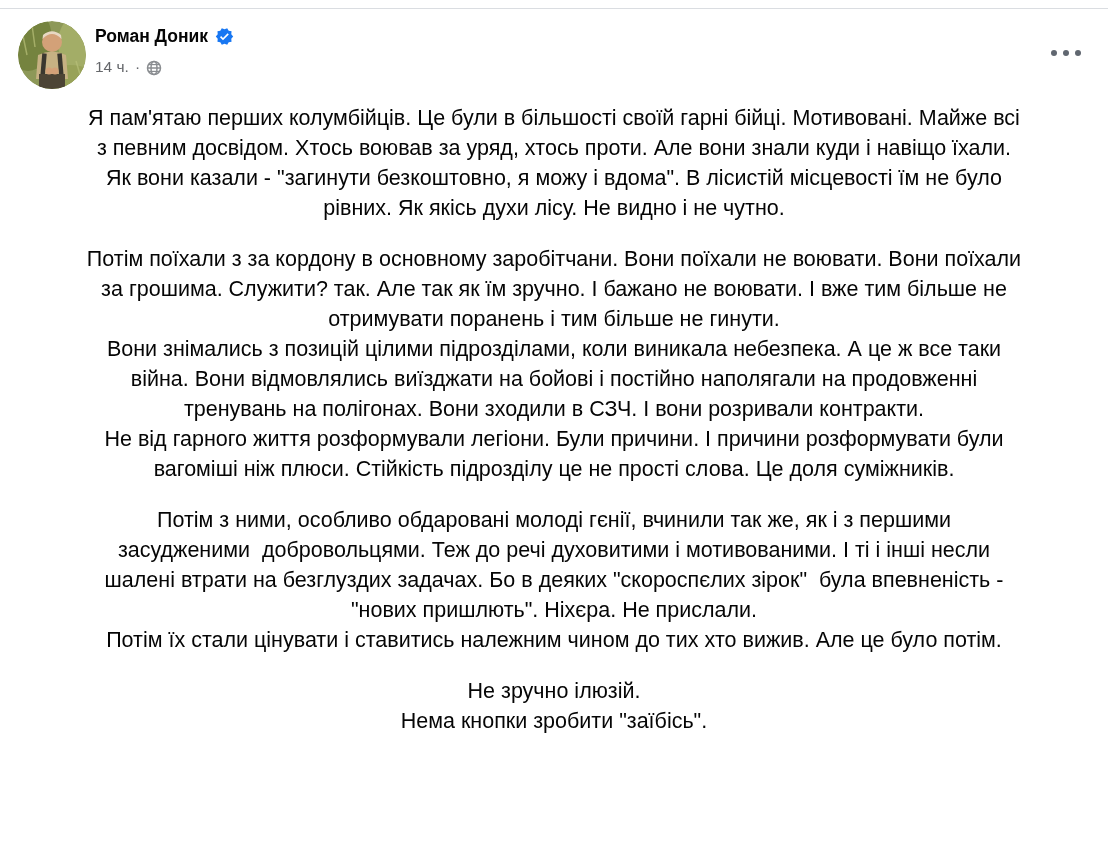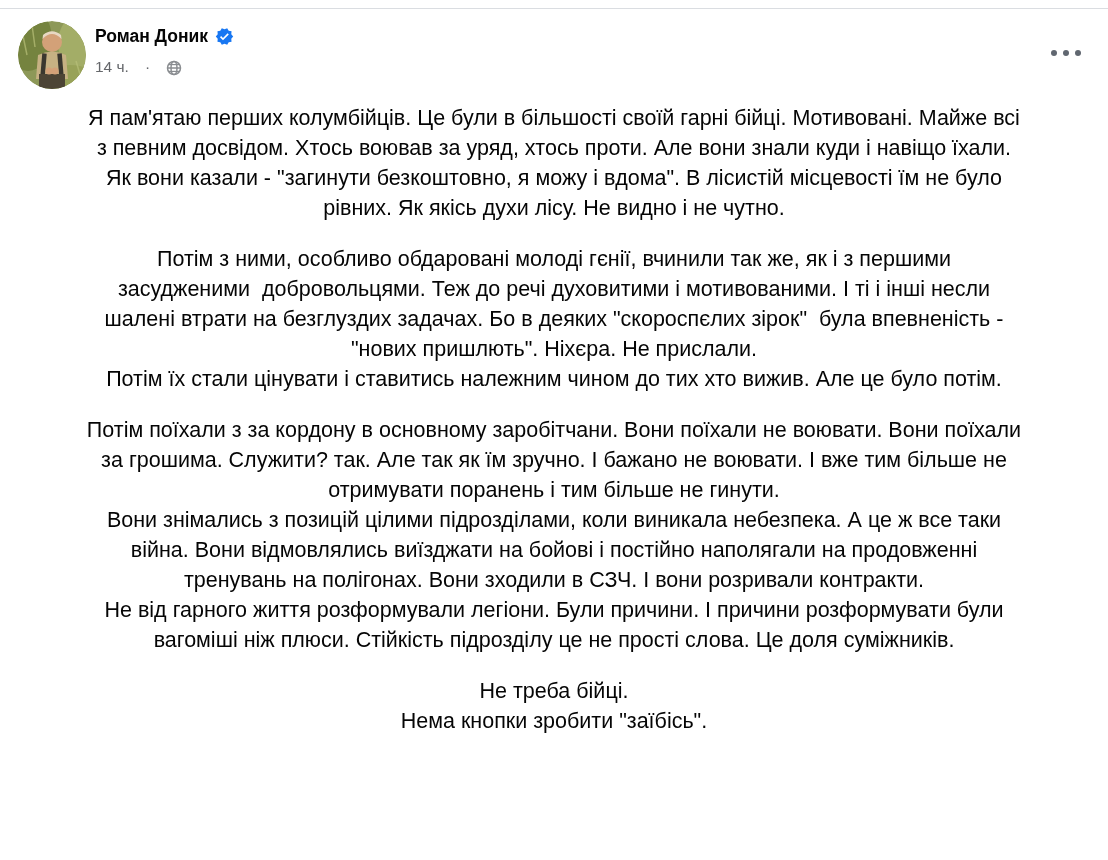--- a/index.html
+++ b/index.html
@@ -53,21 +53,21 @@
     line-height: 21px;
     cursor: pointer;
   }
   .verified-badge svg { display: block; width: 19px; height: 19px; }
   .meta-row {
     position: absolute;
     left: 95px;
     top: 57px;
     display: flex;
     align-items: center;
-    gap: 16px;
+    gap: 6px;
     font-size: 15.5px;
     color: #65676B;
     line-height: 20px;
   }
   .timestamp { cursor: pointer; }
   .dot-sep { color: #65676B; }
   .globe-icon svg { display: block; width: 16px; height: 16px; margin-top: 1px; }
   .more-options {
     position: absolute;
     right: 22px;
@@ -168,28 +168,28 @@
     <span class="dot"></span>
   </div>
 
 </div>
 
 <div class="post-body">
   <div class="post-paragraph">Я пам'ятаю перших колумбійців. Це були в більшості своїй гарні бійці. Мотивовані. Майже всі
 з певним досвідом. Хтось воював за уряд, хтось проти. Але вони знали куди і навіщо їхали.
 Як вони казали - "загинути безкоштовно, я можу і вдома". В лісистій місцевості їм не було
 рівних. Як якісь духи лісу. Не видно і не чутно.</div>
-  <div class="post-paragraph">Потім з ними, особливо обдаровані молоді гєнії, вчинили так же, як і з першими
-засудженими  добровольцями. Теж до речі духовитими і мотивованими. І ті і інші несли
-шалені втрати на безглуздих задачах. Бо в деяких "скороспєлих зірок"  була впевненість -
-"нових пришлють". Ніхєра. Не прислали.
-Потім їх стали цінувати і ставитись належним чином до тих хто вижив. Але це було потім.</div>
   <div class="post-paragraph">Потім поїхали з за кордону в основному заробітчани. Вони поїхали не воювати. Вони поїхали
 за грошима. Служити? так. Але так як їм зручно. І бажано не воювати. І вже тим більше не
 отримувати поранень і тим більше не гинути.
 Вони знімались з позицій цілими підрозділами, коли виникала небезпека. А це ж все таки
 війна. Вони відмовлялись виїзджати на бойові і постійно наполягали на продовженні
 тренувань на полігонах. Вони зходили в СЗЧ. І вони розривали контракти.
 Не від гарного життя розформували легіони. Були причини. І причини розформувати були
 вагоміші ніж плюси. Стійкість підрозділу це не прості слова. Це доля суміжників.</div>
-  <div class="post-paragraph">Не треба бійці.
+  <div class="post-paragraph">Потім з ними, особливо обдаровані молоді гєнії, вчинили так же, як і з першими
+засудженими  добровольцями. Теж до речі духовитими і мотивованими. І ті і інші несли
+шалені втрати на безглуздих задачах. Бо в деяких "скороспєлих зірок"  була впевненість -
+"нових пришлють". Ніхєра. Не прислали.
+Потім їх стали цінувати і ставитись належним чином до тих хто вижив. Але це було потім.</div>
+  <div class="post-paragraph">Не зручно ілюзій.
 Нема кнопки зробити "заїбісь".</div>
 </div>
 
 </body></html>

